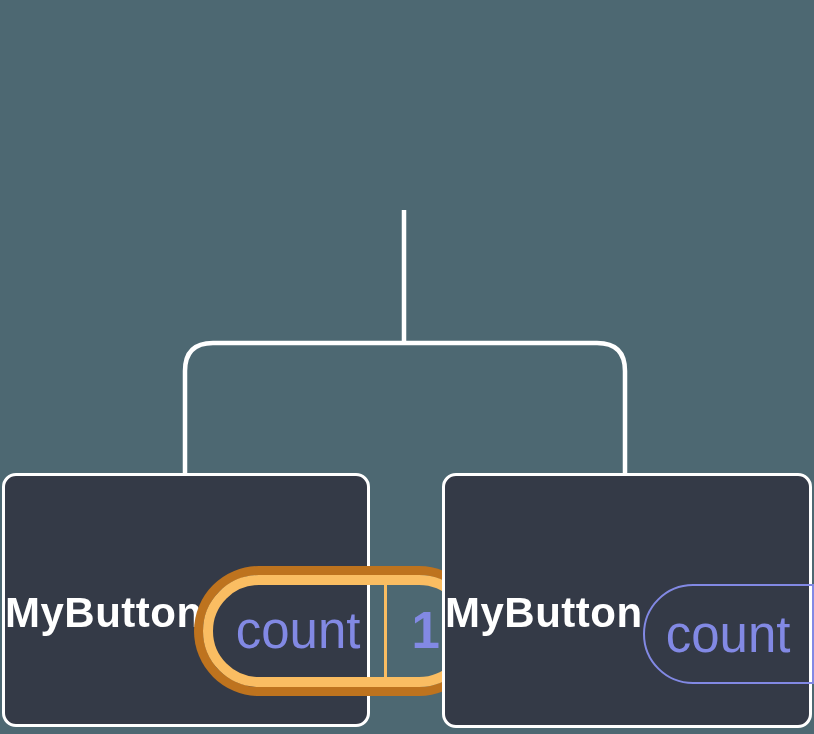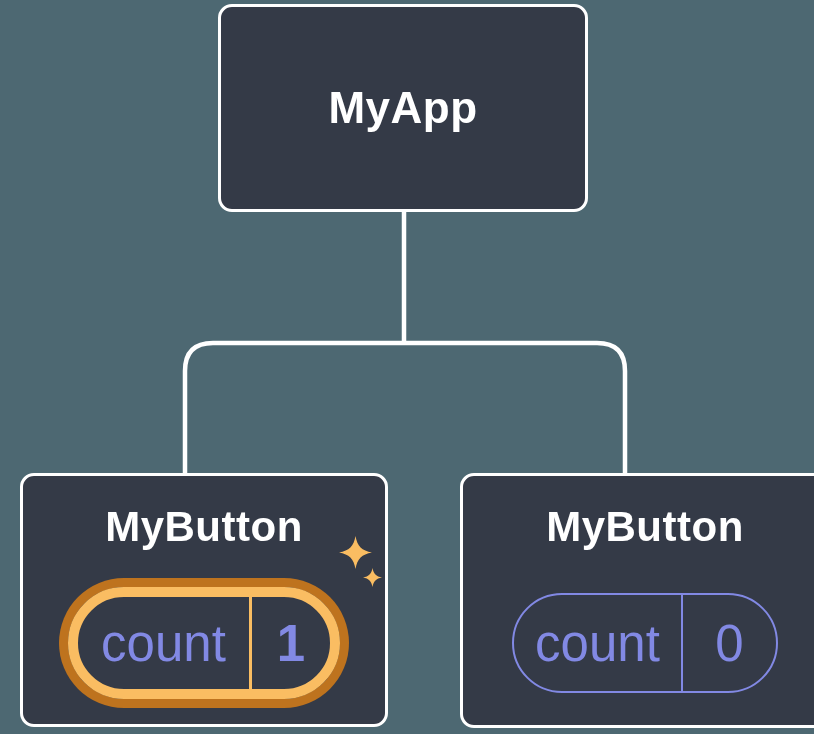--- a/index.html
+++ b/index.html
@@ -45,24 +45,23 @@
     height: 208px;
     display: flex;
     align-items: center;
     justify-content: center;
   }
   .node.root .node-label {
     font-size: 44px;
   }
   .node.child {
     display: flex;
-    flex-direction: column;
+    flex-direction: row;
     align-items: center;
     padding-top: 26px;
-    margin-left: 18px;
   }
   .node.child.left {
     left: 2px;
     top: 473px;
     width: 368px;
     height: 254px;
   }
   .node.child.right {
     left: 442px;
     top: 473px;
@@ -143,23 +142,20 @@
 </head>
 <body>
 
 <div class="canvas">
 
   <svg class="connector" viewBox="0 0 814 734" xmlns="http://www.w3.org/2000/svg">
     <path d="M404 210 V 341"></path>
     <path d="M185 475 V 371 Q185 343 213 343 H597 Q625 343 625 371 V 475"></path>
   </svg>
 
-  <div class="node root">
-    <div class="node-label">MyApp</div>
-  </div>
 
   <div class="node child left">
     <div class="node-label">MyButton</div>
     <div class="pill-wrap">
       <div class="pill highlighted">
         <div class="cell key">count</div>
         <div class="cell val">1</div>
       </div>
       <svg class="star big" viewBox="0 0 100 100" xmlns="http://www.w3.org/2000/svg">
         <path d="M50 0 C55.5 31 69 44.5 100 50 C69 55.5 55.5 69 50 100 C44.5 69 31 55.5 0 50 C31 44.5 44.5 31 50 0 Z"></path>

